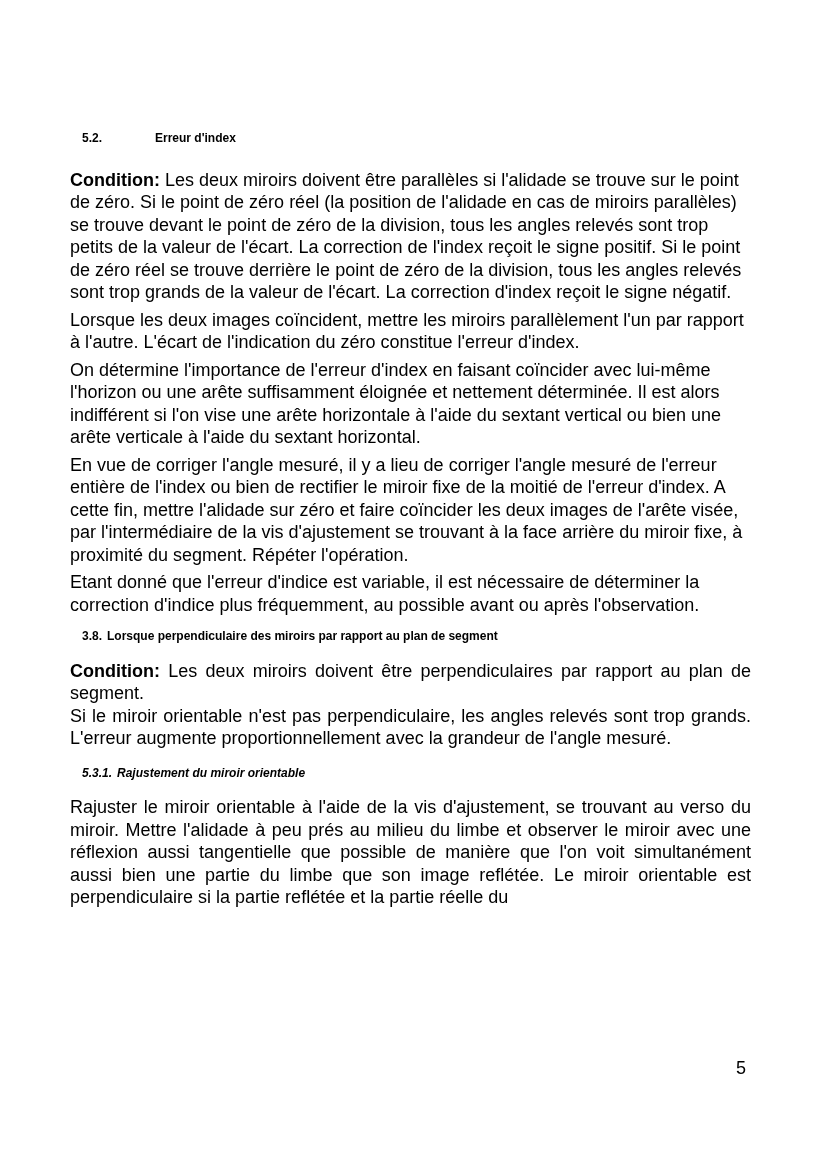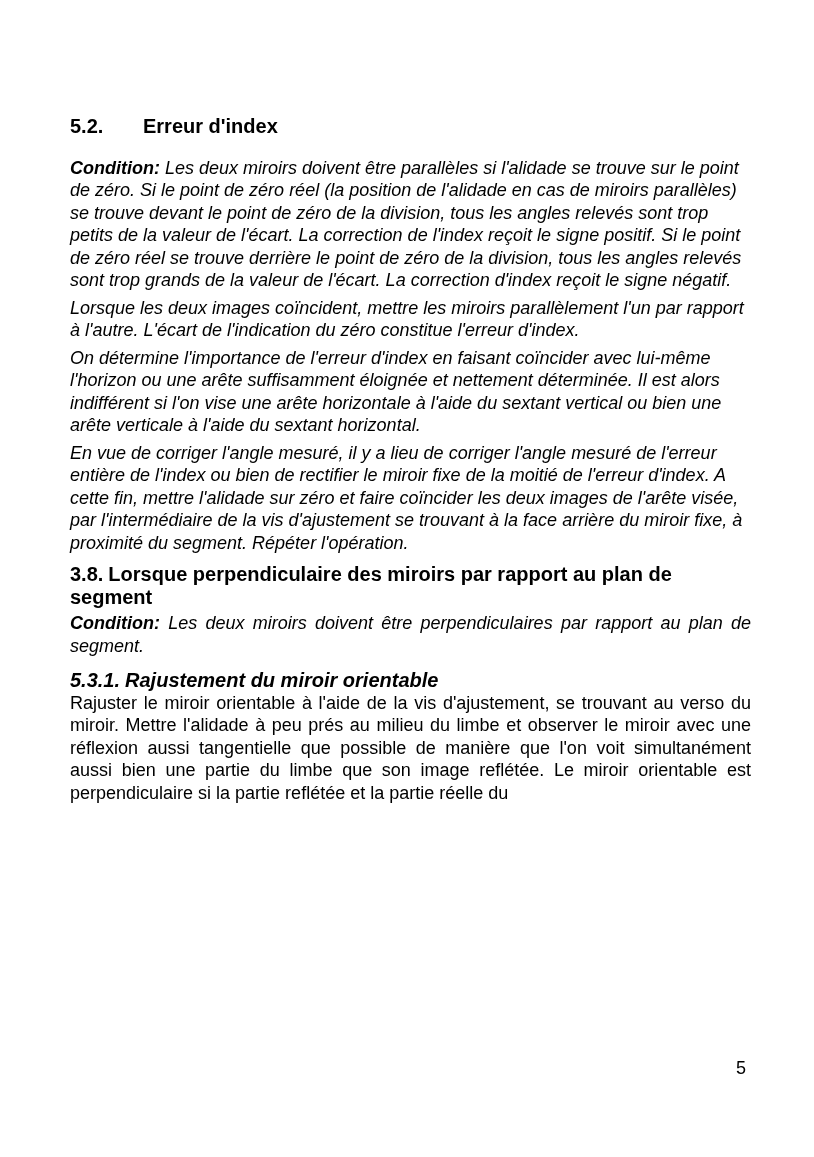--- a/index.html
+++ b/index.html
@@ -10,29 +10,29 @@
     background: #ffffff;
     color: #000000;
     font-family: "Liberation Sans", sans-serif;
     font-size: 18px;
     line-height: 22.5px;
     box-sizing: border-box;
     padding: 115px 63px 0 70px;
     overflow: hidden;
   }
   .heading {
-    font-size: 20px;
+    font-size: 12px;
     font-weight: bold;
-    margin: 0;
+    margin: 12px;
     line-height: 22.5px;
   }
   .hnum-tab { display: inline-block; width: 73px; }
   .hnum-sp { margin-right: 5px; }
   p { margin: 0; }
-  .para { margin-top: 5px; font-style: italic; }
+  .para { margin-top: 5px; }
   .para-first { margin-top: 19px; }
   .just { text-align: justify; }
   .h-53 { margin-top: 9px; }
   .blk-first { margin-top: 4px; }
   .h-531 { margin-top: 12px; font-style: italic; }
   .para-rajuster { }
   .lead { font-weight: bold; }
   .pagenum {
     position: absolute;
     top: 1057px;
@@ -49,25 +49,27 @@
   <h2 class="heading"><span class="hnum-tab">5.2.</span><span>Erreur d'index</span></h2>
 
   <p class="para para-first"><span class="lead">Condition:</span> <span>Les deux miroirs doivent être parallèles si l'alidade se trouve sur le point de zéro. Si le point de zéro réel (la position de l'alidade en cas de miroirs parallèles) se trouve devant le point de zéro de la division, tous les angles relevés sont trop petits de la valeur de l'écart. La correction de l'index reçoit le signe positif. Si le point de zéro réel se trouve derrière le point de zéro de la division, tous les angles relevés sont trop grands de la valeur de l'écart. La correction d'index reçoit le signe négatif.</span></p>
 
   <p class="para">Lorsque les deux images coïncident, mettre les miroirs parallèlement l'un par rapport à l'autre. L'écart de l'indication du zéro constitue l'erreur d'index.</p>
 
   <p class="para">On détermine l'importance de l'erreur d'index en faisant coïncider avec lui-même l'horizon ou une arête suffisamment éloignée et nettement déterminée. Il est alors indifférent si l'on vise une arête horizontale à l'aide du sextant vertical ou bien une arête verticale à l'aide du sextant horizontal.</p>
 
   <p class="para">En vue de corriger l'angle mesuré, il y a lieu de corriger l'angle mesuré de l'erreur entière de l'index ou bien de rectifier le miroir fixe de la moitié de l'erreur d'index. A cette fin, mettre l'alidade sur zéro et faire coïncider les deux images de l'arête visée, par l'intermédiaire de la vis d'ajustement se trouvant à la face arrière du miroir fixe, à proximité du segment. Répéter l'opération.</p>
 
+  <p class="para">Etant donné que l'erreur d'indice est variable, il est nécessaire de déterminer la correction d'indice plus fréquemment, au possible avant ou après l'observation.</p>
 
   <h2 class="heading h-53"><span class="hnum-sp">3.8.</span><span>Lorsque perpendiculaire des miroirs par rapport au plan de segment</span></h2>
 
   <p class="para blk-first just"><span class="lead">Condition:</span> <span>Les deux miroirs doivent être perpendiculaires par rapport au plan de segment.</span></p>
 
+  <p class="just">Si le miroir orientable n'est pas perpendiculaire, les angles relevés sont trop grands. L'erreur augmente proportionnellement avec la grandeur de l'angle mesuré.</p>
 
 
   <h2 class="heading h-531"><span class="hnum-sp">5.3.1.</span><span>Rajustement du miroir orientable</span></h2>
 
   <p class="para-rajuster just">Rajuster le miroir orientable à l'aide de la vis d'ajustement, se trouvant au verso du miroir. Mettre l'alidade à peu prés au milieu du limbe et observer le miroir avec une réflexion aussi tangentielle que possible de manière que l'on voit simultanément aussi bien une partie du limbe que son image reflétée. Le miroir orientable est perpendiculaire si la partie reflétée et la partie réelle du</p>
 
   <div class="pagenum">5</div>
 
 </div>
 

